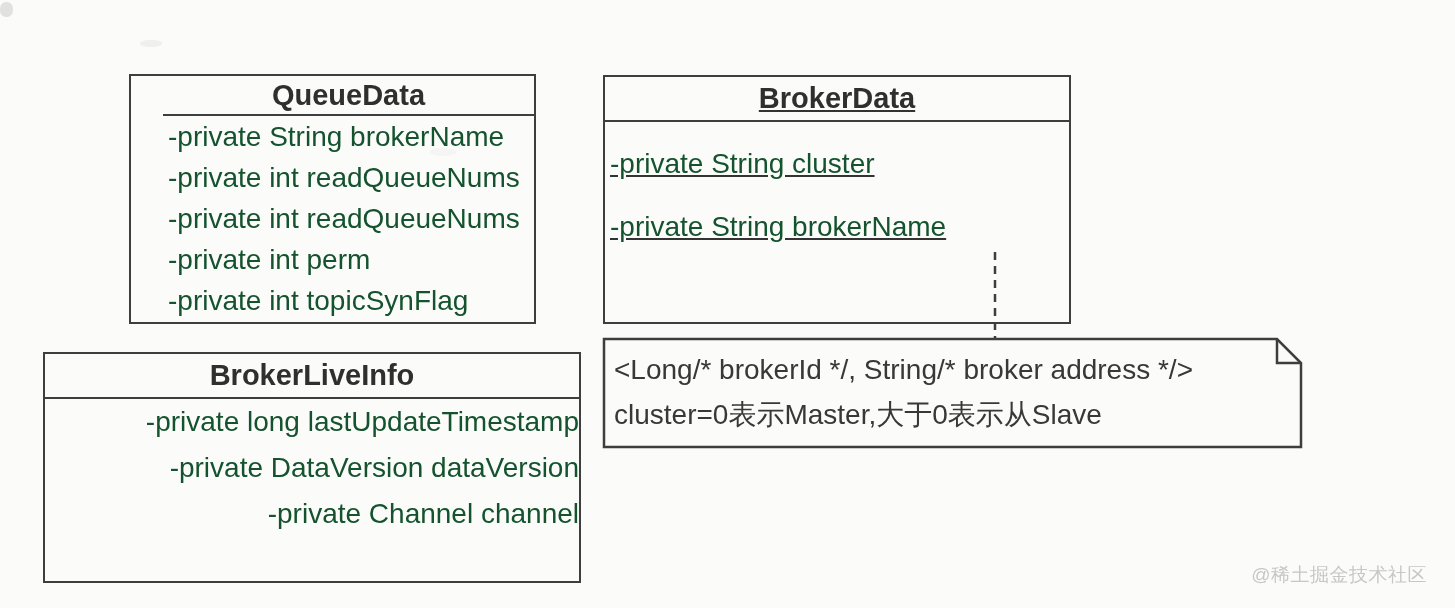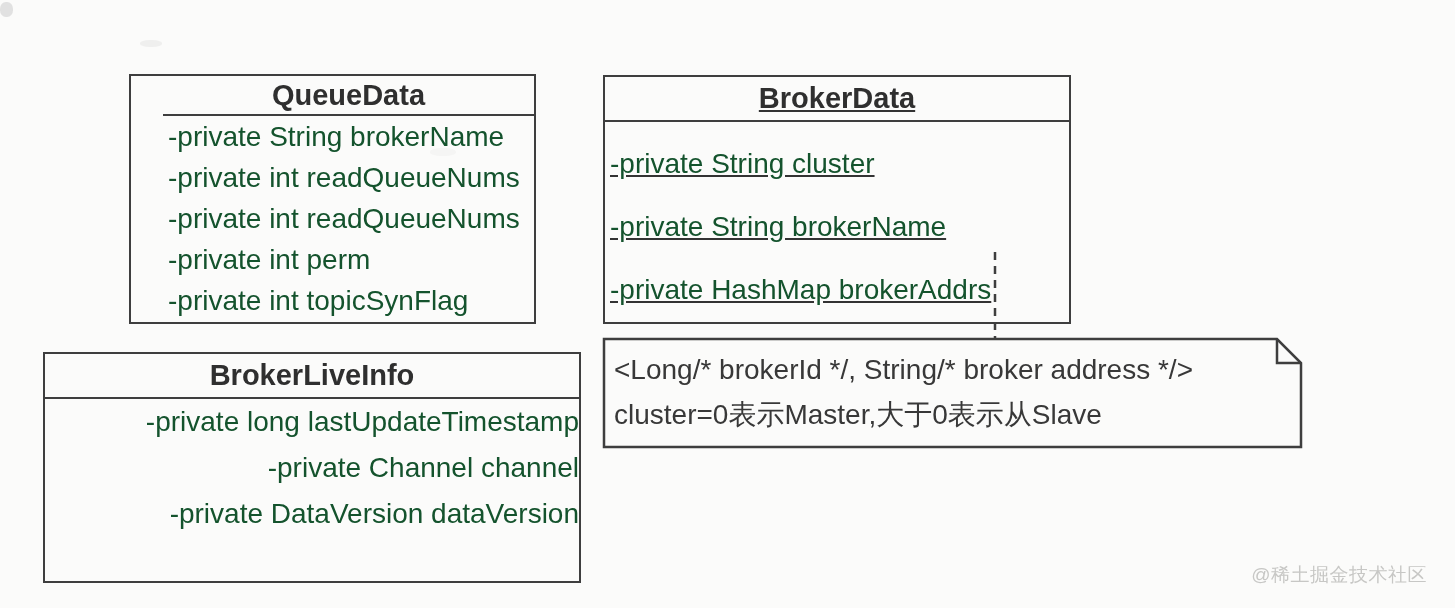--- a/index.html
+++ b/index.html
@@ -101,30 +101,29 @@
       <div class="uml-attr">-private int perm</div>
       <div class="uml-attr">-private int topicSynFlag</div>
     </div>
   </div>
 
   <div class="uml-class" id="box-brokerdata">
     <div class="uml-title">BrokerData</div>
     <div class="uml-attrs">
       <div class="uml-attr">-private String cluster</div>
       <div class="uml-attr">-private String brokerName</div>
-      <div class="uml-attr">-private HashMap brokerAddrs</div>
     </div>
   </div>
 
   <div class="uml-class" id="box-brokerliveinfo">
     <div class="uml-title">BrokerLiveInfo</div>
     <div class="uml-attrs">
       <div class="uml-attr">-private long lastUpdateTimestamp</div>
+      <div class="uml-attr">-private DataVersion dataVersion</div>
       <div class="uml-attr">-private Channel channel</div>
-      <div class="uml-attr">-private DataVersion dataVersion</div>
     </div>
   </div>
 
   <svg class="overlay" viewBox="0 0 1455 608" xmlns="http://www.w3.org/2000/svg">
     <line x1="995" y1="252" x2="995" y2="339" stroke="#3e3e3e" stroke-width="2.5" stroke-dasharray="8 6"></line>
     <polygon points="604,339 1277,339 1301,363 1301,447 604,447" fill="#fbfbfa" stroke="#3e3e3e" stroke-width="2.5"></polygon>
     <polyline points="1277,339 1277,363 1301,363" fill="none" stroke="#3e3e3e" stroke-width="2.5"></polyline>
   </svg>
 
   <div class="note-text">

